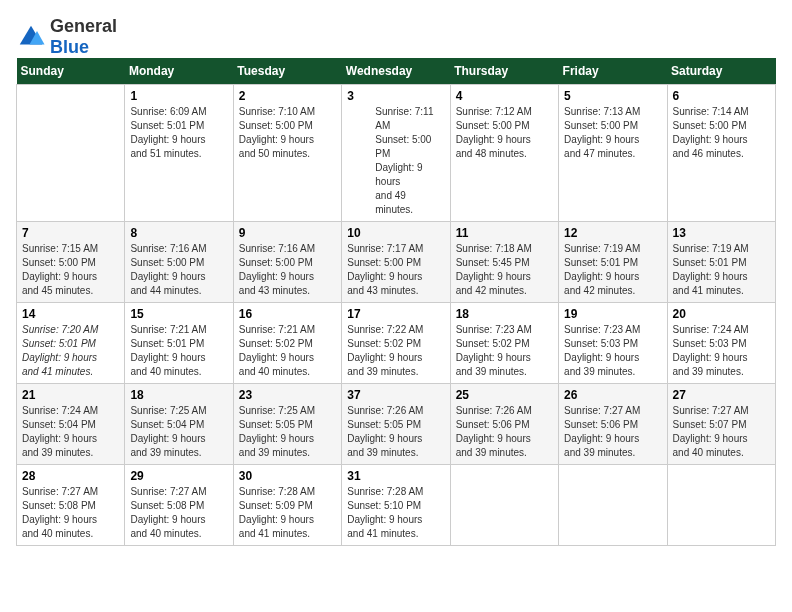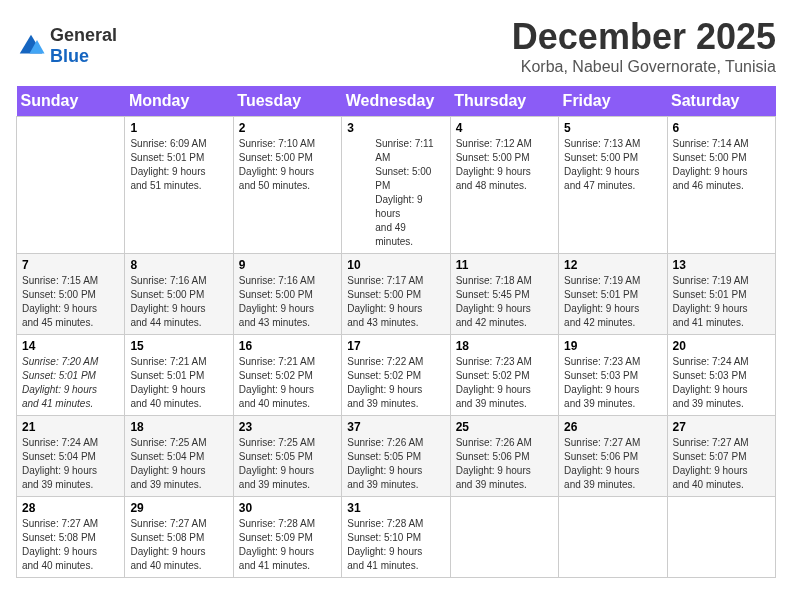--- a/index.html
+++ b/index.html
@@ -6,22 +6,21 @@
     body {
       font-family: Arial, sans-serif;
       background: #fff;
       width: 792px;
       min-height: 612px;
       padding: 16px;
     }
     .header-section {
       display: flex;
       justify-content: space-between;
-      align-items: center;
-      margin-bottom: 10px;
+      align-items: flex-end;
       gap: 32px;
     }
     .logo {
       display: flex;
       align-items: center;
       gap: 4px;
     }
     .logo-text-general {
       font-size: 18px;
       font-weight: bold;
@@ -47,25 +46,25 @@
     .subtitle {
       font-size: 16px;
       color: #555;
     }
     table {
       width: 100%;
       border-collapse: collapse;
       font-size: 11px;
     }
     thead tr th {
-      background-color: #8b5cf6;
+      background-color: #14532d;
       color: #fff;
       padding: 6px 4px;
       text-align: left;
-      font-size: 16px;
+      font-size: 12px;
       font-weight: bold;
     }
     tbody tr td {
       border: 1px solid #ccc;
       padding: 4px 5px;
       vertical-align: top;
       width: calc(100% / 7);
       min-height: 80px;
     }
     tbody tr:nth-child(odd) td {
@@ -93,24 +92,20 @@
   <div class="logo">
     <svg class="logo-icon" viewBox="0 0 40 40">
       <polygon points="20,5 35,30 5,30" fill="#1565C0"></polygon>
       <polygon points="28,12 38,30 18,30" fill="#42A5F5"></polygon>
     </svg>
     <div>
       <span class="logo-text-general">General</span><br>
       <span class="logo-text-blue">Blue</span>
     </div>
   </div>
-  <div class="title-section">
-    <div class="main-title">December 2025</div>
-    <div class="subtitle">Korba, Nabeul Governorate, Tunisia</div>
-  </div>
 </div>
 
 <table>
   <thead>
     <tr>
     <th>Sunday</th>
         <th>Monday</th>
         <th>Tuesday</th>
         <th>Wednesday</th>
         <th>Thursday</th>

